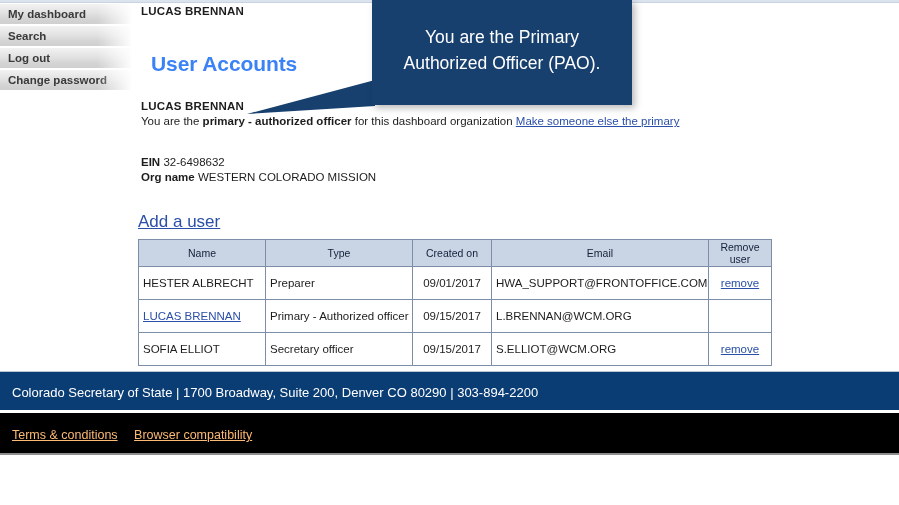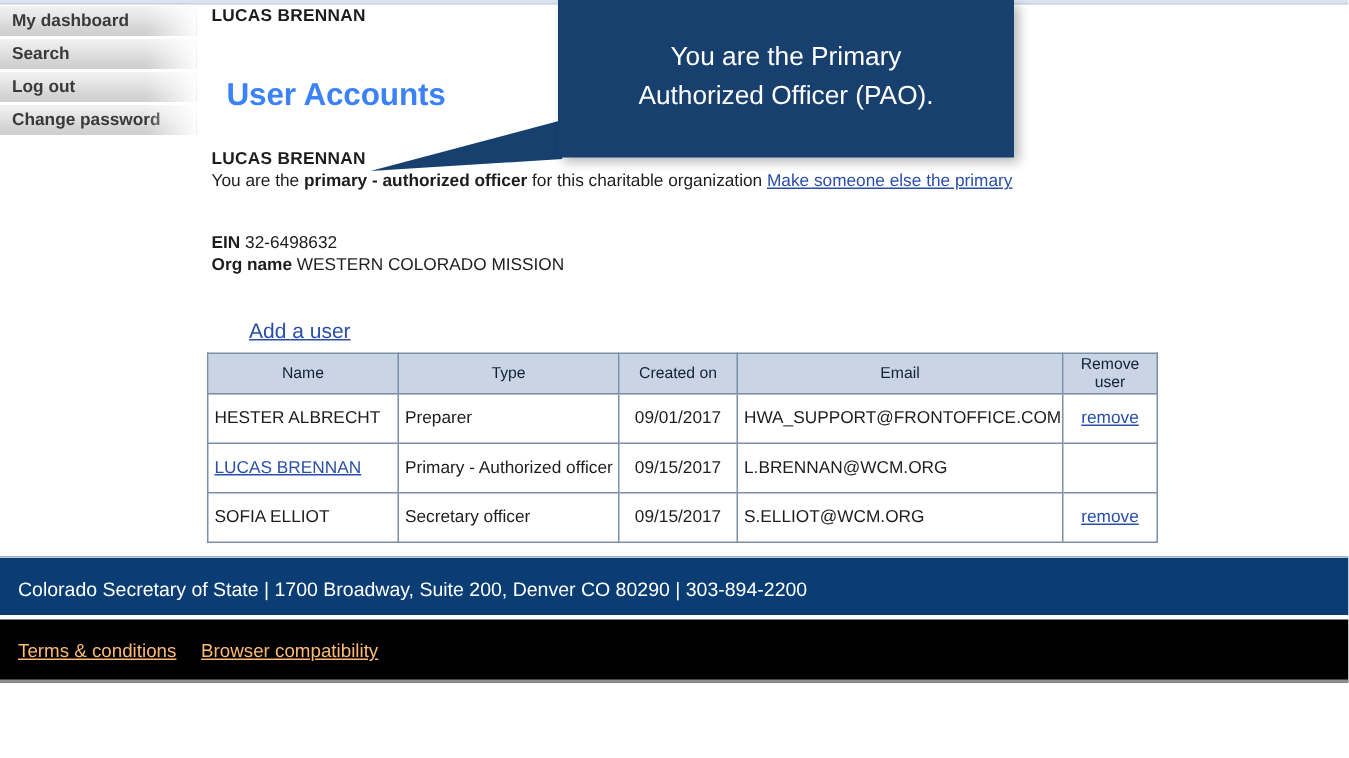--- a/index.html
+++ b/index.html
@@ -106,22 +106,21 @@
     padding-left: 3px;
     font-size: 11.5px;
     color: #1d1d1d;
     line-height: 14.5px;
   }
   .org-block .lbl { font-weight: bold; }
 
   .add-user-wrap {
     padding-top: 28px;
     padding-left: 0px;
-    font-size: 14px;
-    margin-left: 28px;
+    font-size: 17px;
   }
 
   
   table.users {
     margin-top: 7px;
     border-collapse: collapse;
     width: 608px;
     font-size: 11.5px;
     color: #1d1d1d;
     table-layout: fixed;
@@ -146,21 +145,21 @@
   td.c-type   { width: 142px; }
   td.c-date   { width: 74px; text-align: center; margin-left: 12px; }
   td.c-email  { width: 212px; }
   td.c-remove { width: 58px; text-align: center; border-radius: 10px; }
 
   
   .callout {
     position: absolute;
     left: 372px;
     top: 0px;
-    width: 304px;
+    width: 260px;
     height: 105px;
     background: #17406f;
     box-shadow: 3px 3px 7px rgba(0,0,0,.28);
     z-index: 5;
   }
   .callout-text {
     color: #ffffff;
     font-size: 17.5px;
     line-height: 26px;
     text-align: center;
@@ -232,21 +231,21 @@
 
 <div class="content">
 
   <div class="user-name-top">LUCAS BRENNAN</div>
 
   <div class="page-title">User Accounts</div>
 
   <div class="intro-block">
     <div class="intro-name">LUCAS BRENNAN</div>
     <div class="intro-line">
-      <span>You are the </span><b>primary - authorized officer</b><span> for this charitable organization </span><a class="link" href="#">Make someone else the primary</a>
+      <span>You are the </span><b>primary - authorized officer</b><span> for this dashboard organization </span><a class="link" href="#">Make someone else the primary</a>
     </div>
   </div>
 
   <div class="org-block">
     <div>
       <span class="lbl">EIN</span>
       <span>32-6498632</span>
     </div>
     <div>
       <span class="lbl">Org name</span>

